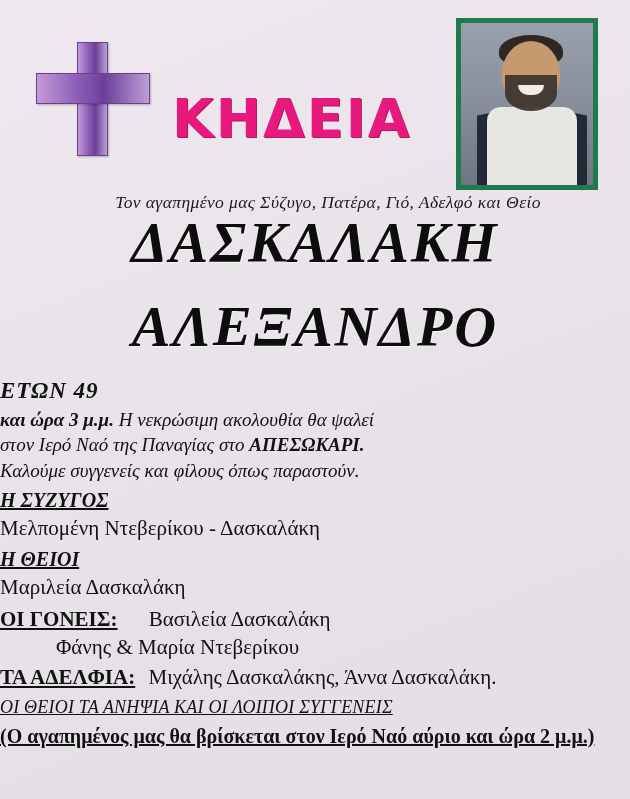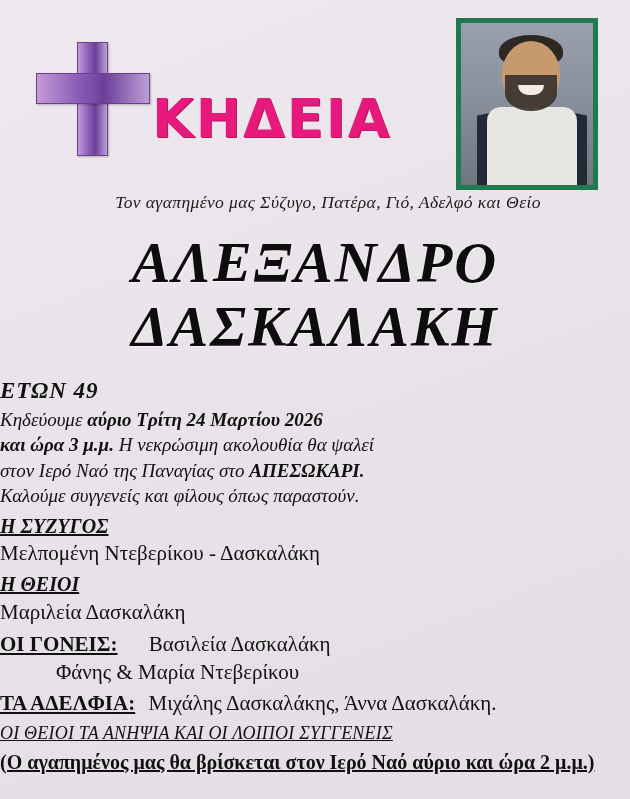--- a/index.html
+++ b/index.html
@@ -46,21 +46,21 @@
     height: 112px;
   }
   .cross-h {
     left: 0;
     top: 31px;
     width: 112px;
     height: 29px;
   }
   .title-kideia {
     position: absolute;
-    left: 152px;
+    left: 172px;
     top: 92px;
     font-family: "DejaVu Sans", sans-serif;
     font-weight: bold;
     font-size: 54px;
     letter-spacing: 2px;
     color: #e8197d;
     text-shadow: 1px 1px 0 #b8145f;
     line-height: 1;
   }
   .photo-frame {
@@ -216,29 +216,26 @@
         <div class="ph-hair"></div>
         <div class="ph-head"></div>
         <div class="ph-beard"></div>
         <div class="ph-smile"></div>
       </div>
     </div>
   </div>
 
   <div class="subline">Τον αγαπημένο μας  Σύζυγο, Πατέρα, Γιό, Αδελφό και  Θείο</div>
 
+  <div class="name name-2">ΔΑΣΚΑΛΑΚΗ</div>
   <div class="name name-1">ΑΛΕΞΑΝΔΡΟ</div>
-  <div class="name name-2">ΔΑΣΚΑΛΑΚΗ</div>
 
   <div class="details">
     <div class="age">ΕΤΩΝ  49</div>
 
-    <div class="row">
-      <span>Κηδεύουμε </span><span class="b">αύριο Τρίτη 24 Μαρτίου 2026</span>
-    </div>
 
     <div class="row">
       <span class="b">και ώρα 3 μ.μ.</span><span> Η  νεκρώσιμη ακολουθία θα ψαλεί</span>
     </div>
 
     <div class="row">
       <span>στον Ιερό Ναό της Παναγίας  στο </span><span class="b">ΑΠΕΣΩΚΑΡΙ.</span>
     </div>
 
     <div class="row">Καλούμε  συγγενείς και φίλους όπως παραστούν.</div>

